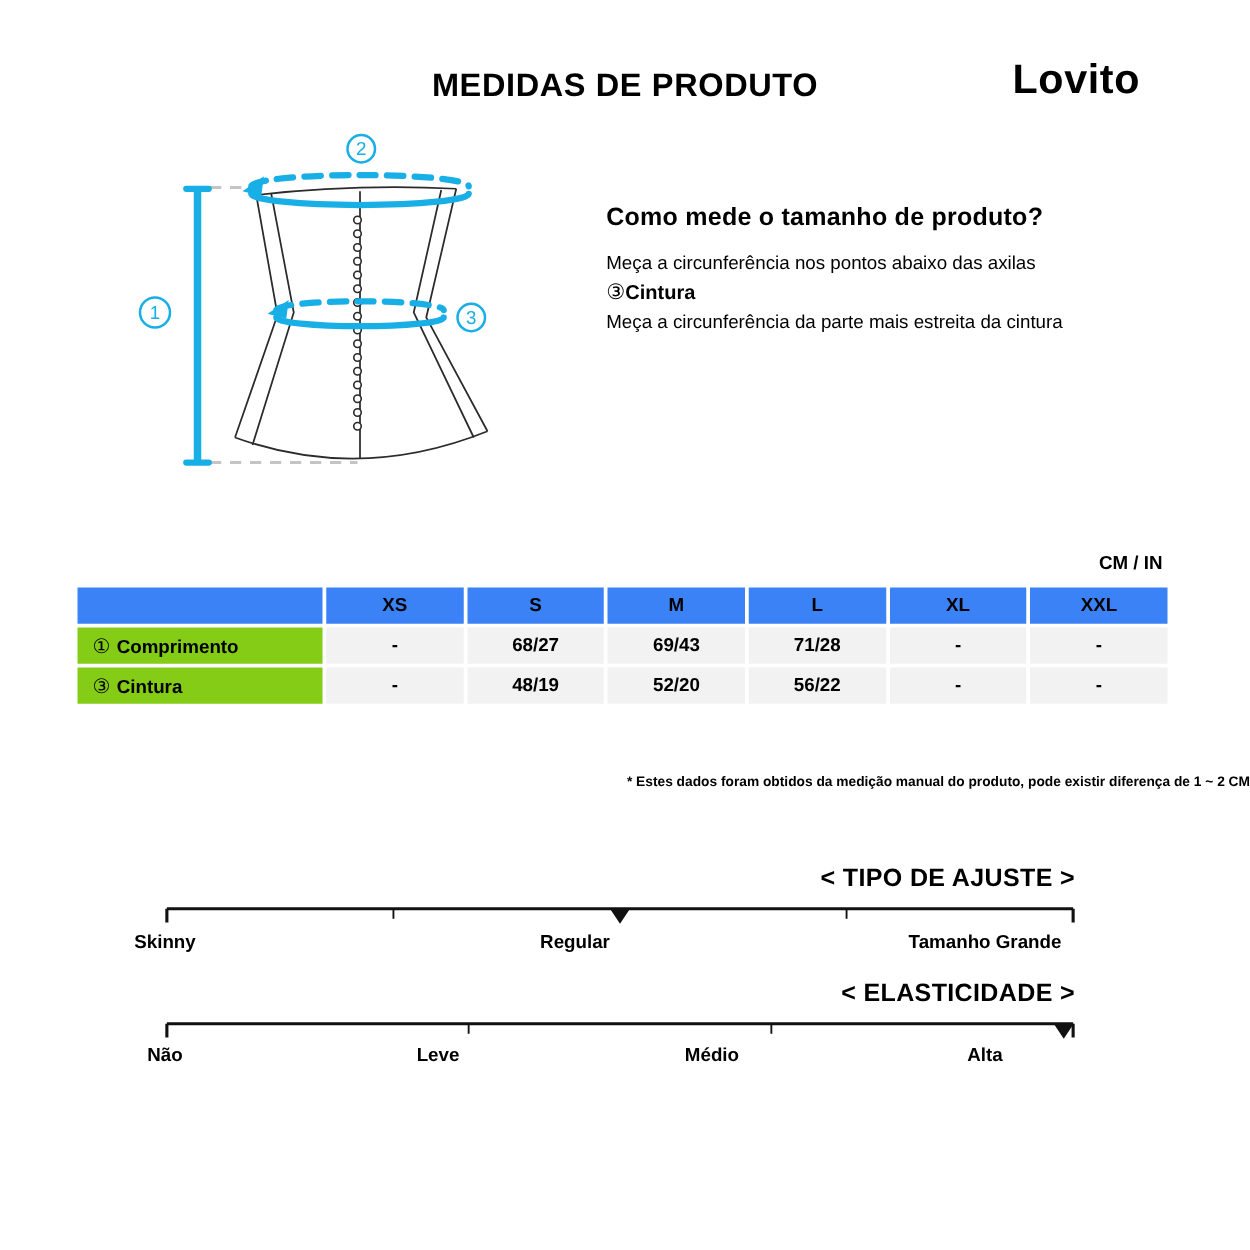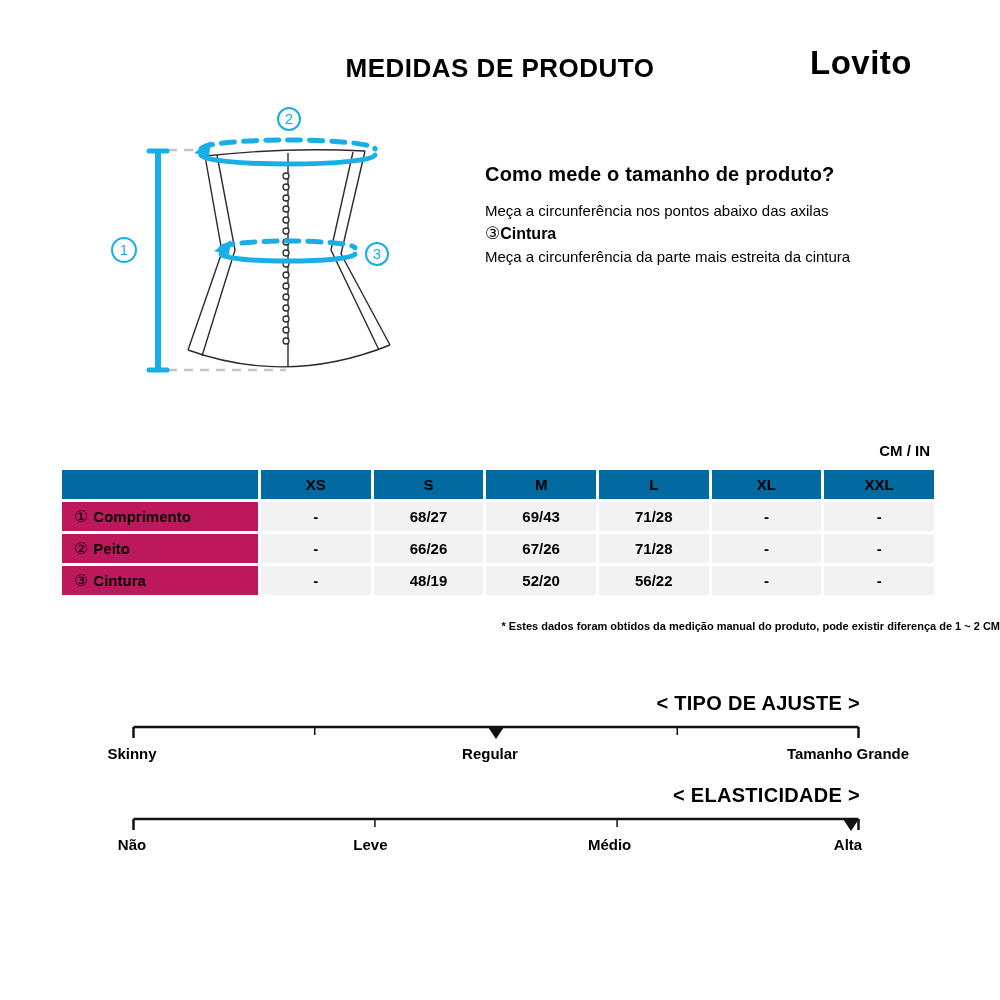--- a/index.html
+++ b/index.html
@@ -18,30 +18,30 @@
   .ins-heading{font-size:20px;font-weight:bold;margin-bottom:13px;letter-spacing:.2px}
   .ins-item{font-size:16px;font-weight:bold;line-height:23px}
   .ins-num{font-weight:normal;font-size:17px}
   .ins-desc{font-size:15px;font-weight:normal;line-height:23px}
 
   .unit-label{top:442px;right:70px;font-size:15px;font-weight:bold}
 
   table.size-table{position:absolute;left:59px;top:467px;width:878px;table-layout:fixed;
     border-collapse:separate;border-spacing:3px}
   .size-table th,.size-table td{height:29px;padding:0;font-size:15px;font-weight:bold;text-align:center;vertical-align:middle}
-  .size-table thead th{background:#0369a1}
-  .size-table tbody th{background:#be185d;text-align:left;padding-left:12px}
+  .size-table thead th{background:#3b82f6}
+  .size-table tbody th{background:#84cc16;text-align:left;padding-left:12px}
   .size-table tbody td{background:#f2f2f2}
   .size-table .num{font-weight:normal;font-size:16px;margin-right:5px}
 
   .footnote{top:620px;left:0;width:100%;text-align:right;font-size:11px;font-weight:bold}
 
   .slider-title{left:132px;width:728px;text-align:right;font-size:20px;font-weight:bold;letter-spacing:.3px}
   .slider-svg{left:132px;overflow:visible}
-  .slider-labels{left:132px;width:716px;height:20px;font-size:15px;font-weight:bold}
+  .slider-labels{left:132px;width:656px;height:20px;font-size:15px;font-weight:bold}
   .slider-labels span{position:absolute;top:0;white-space:nowrap;transform:translateX(-50%)}
   #ajuste-title{top:692px}   #ajuste-svg{top:722px}   #ajuste-labels{top:745px}
   #elast-title{top:784px}    #elast-svg{top:814px}    #elast-labels{top:836px}
 </style>
 </head>
 <body>
 
 <div class="abs page-title">MEDIDAS DE PRODUTO</div>
 <div class="abs brand-logo">Lovito</div>
 
@@ -142,29 +142,20 @@
       <tr>
         <th><span class="num">①</span>Comprimento</th>
         <td>-</td>
         <td>68/27</td>
         <td>69/43</td>
         <td>71/28</td>
         <td>-</td>
         <td>-</td>
       </tr>
       <tr>
-        <th><span class="num">②</span>Peito</th>
-        <td>-</td>
-        <td>66/26</td>
-        <td>67/26</td>
-        <td>71/28</td>
-        <td>-</td>
-        <td>-</td>
-      </tr>
-      <tr>
         <th><span class="num">③</span>Cintura</th>
         <td>-</td>
         <td>48/19</td>
         <td>52/20</td>
         <td>56/22</td>
         <td>-</td>
         <td>-</td>
       </tr>
     </tbody>
   </table>

